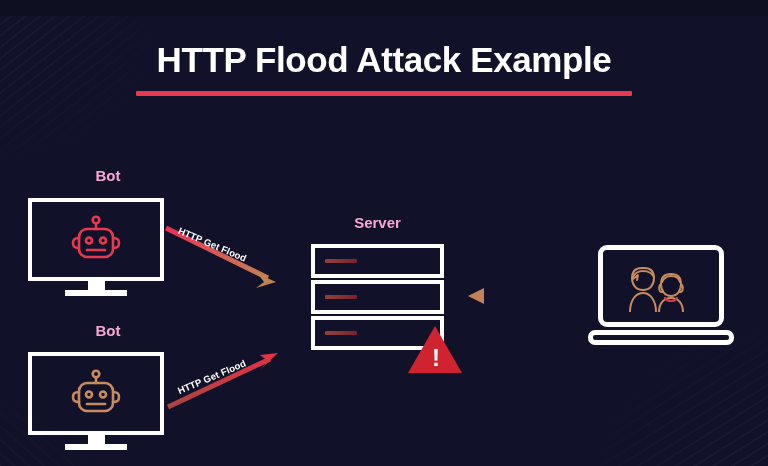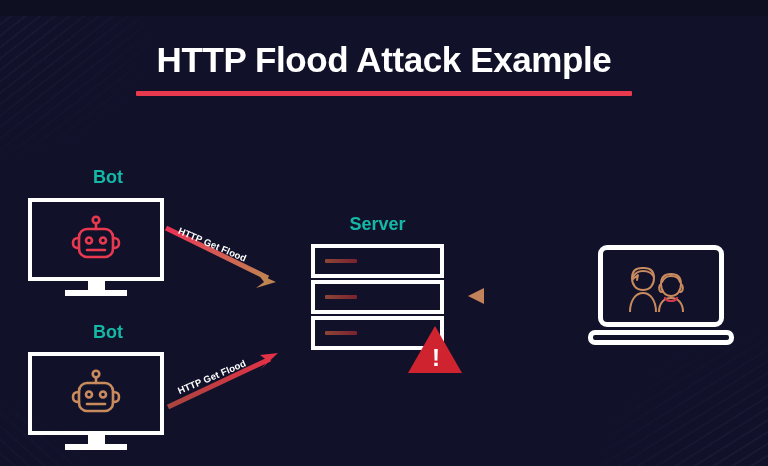--- a/index.html
+++ b/index.html
@@ -80,22 +80,22 @@
     width: 496px;
     height: 5px;
     background: #e8394f;
     margin: 9px auto 0 auto;
     border-radius: 1px;
   }
 
   
   .node-label {
     position: absolute;
-    color: #14b8a6;
-    font-size: 18px;
+    color: #f9a8d4;
+    font-size: 15px;
     font-weight: bold;
     text-align: center;
     white-space: nowrap;
   }
 
   
   .monitor {
     position: absolute;
     width: 136px;
   }

